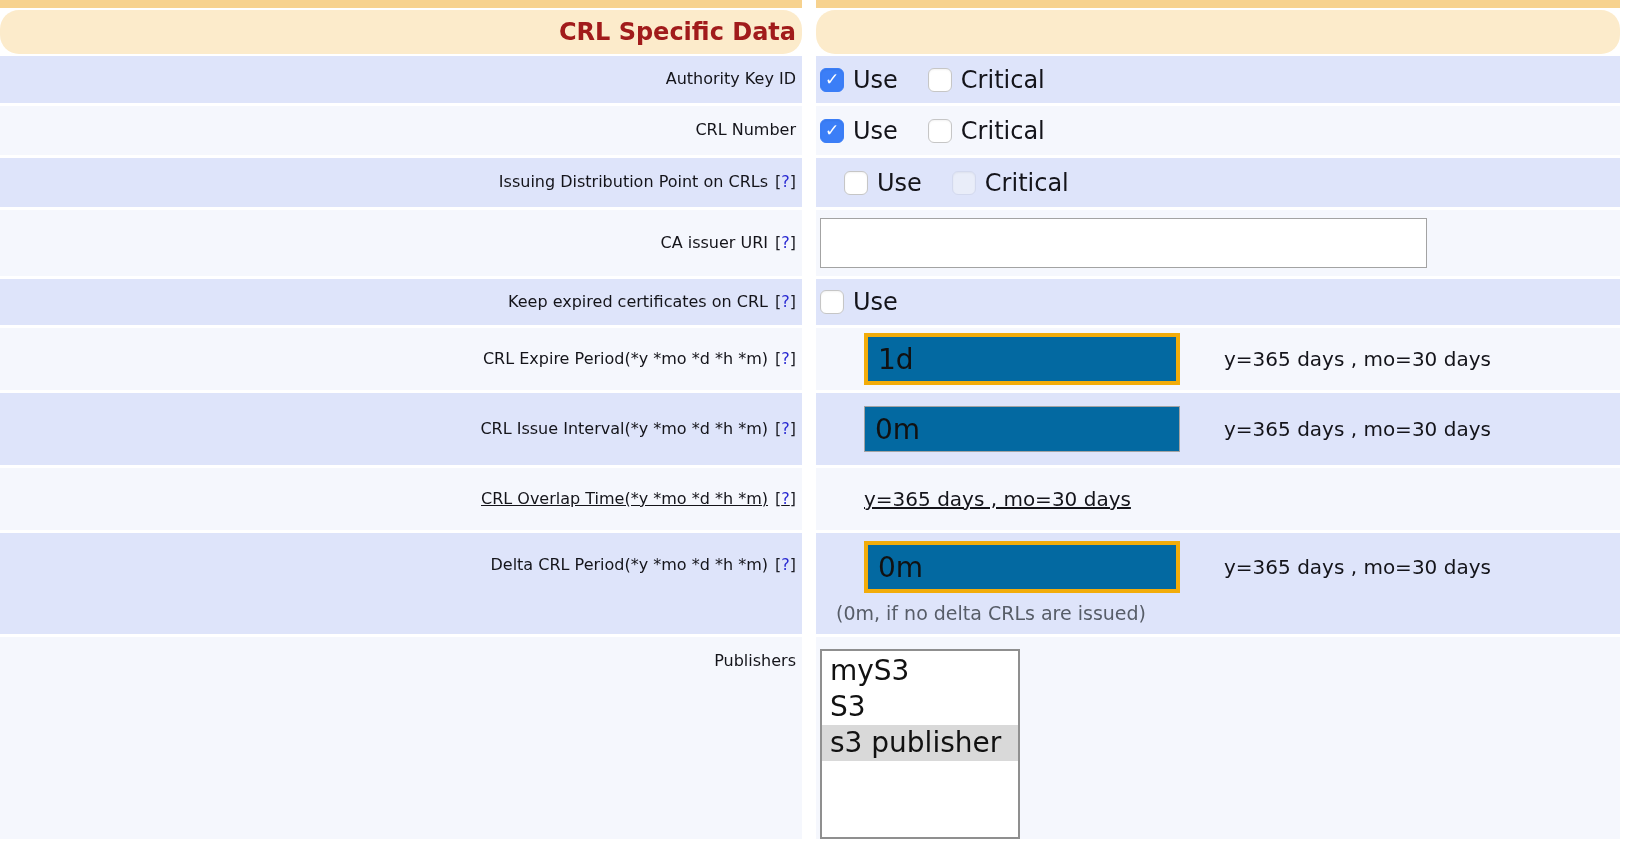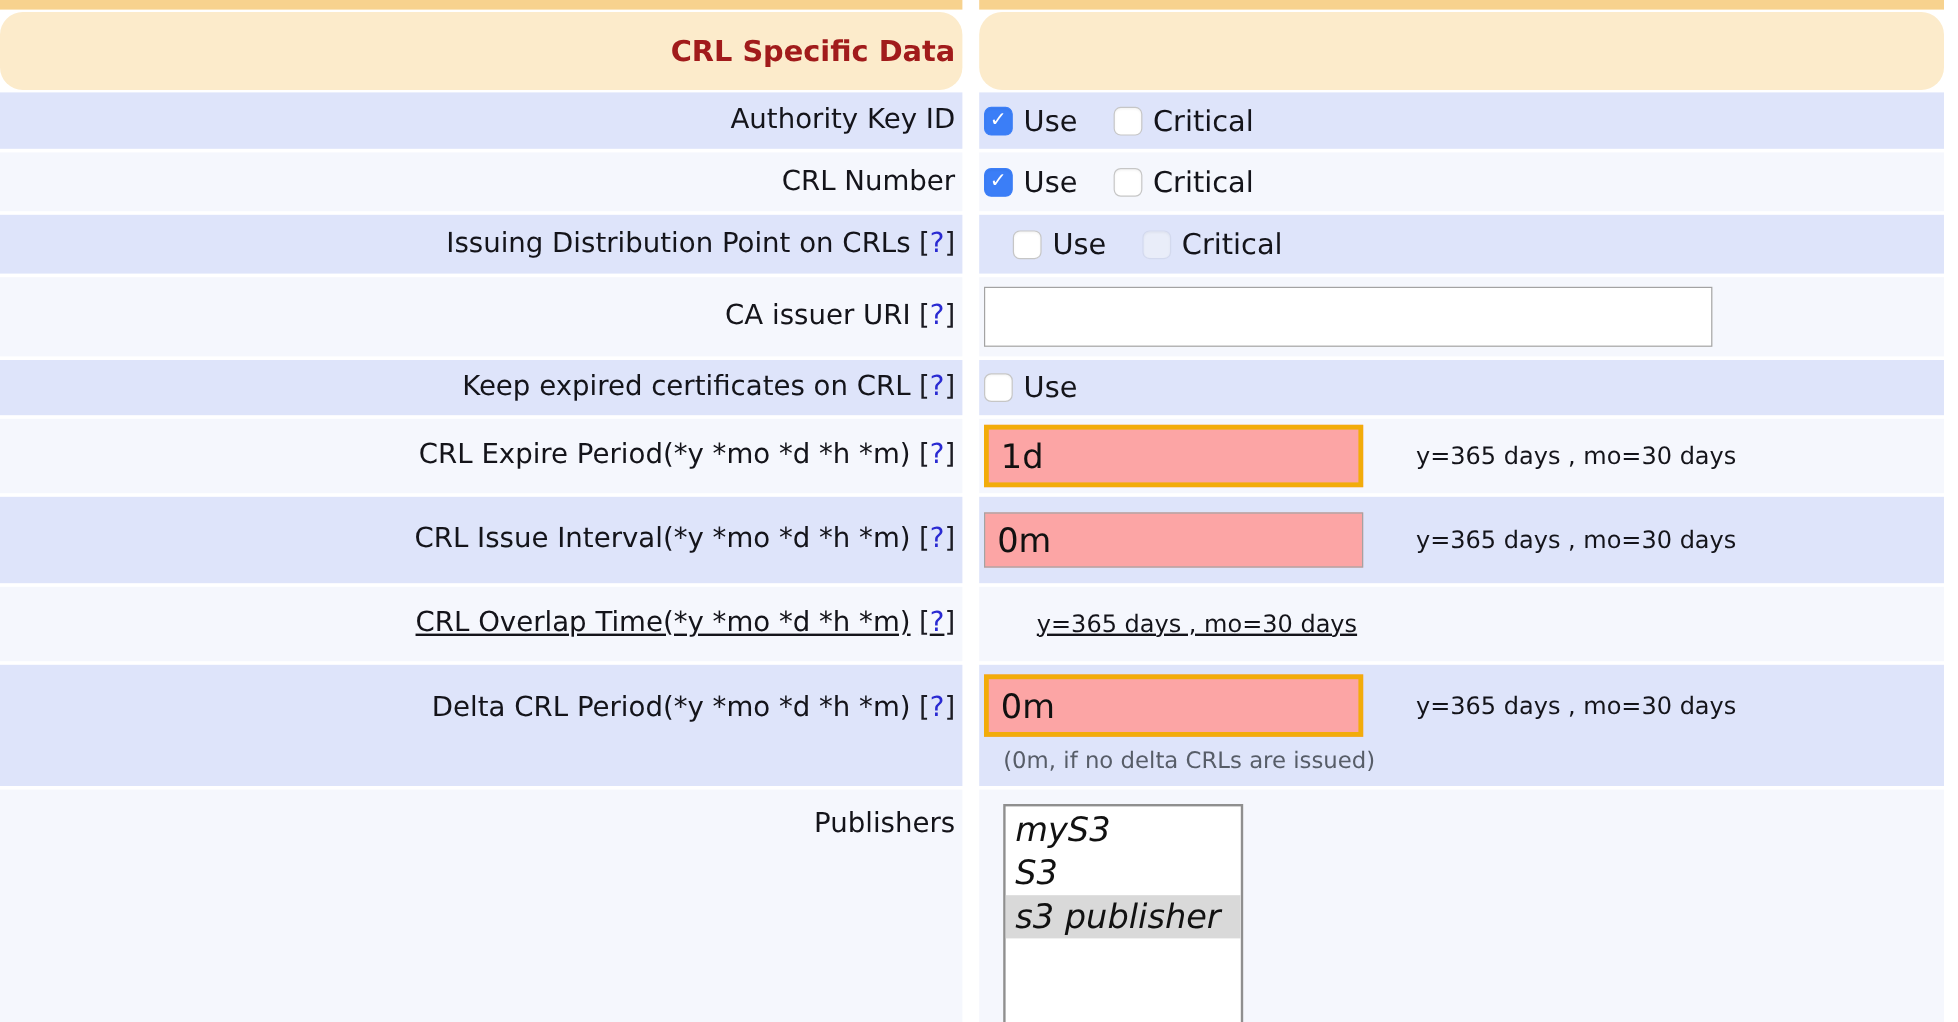--- a/index.html
+++ b/index.html
@@ -18,66 +18,66 @@
   .row{display:flex;margin-bottom:3px;flex:0 0 auto;}
   .cell{display:flex;align-items:center;box-sizing:border-box;}
   .cell.left{width:802px;justify-content:flex-end;padding-right:6px;}
   .cell.right{flex:1;margin-left:14px;margin-right:12px;padding-left:4px;}
   .tone-blue  .cell{background:var(--row-blue);}
   .tone-light .cell{background:var(--row-light);}
 
   .row-strip{margin-bottom:2px;}
   .row-strip .cell{height:8px;background:var(--strip-bg);}
   .row-header{margin-bottom:2px;}
-  .row-header .cell{height:65px;background:var(--header-bg);border-radius:19px;}
+  .row-header .cell{height:44px;background:var(--header-bg);border-radius:19px;}
   .title{font-weight:bold;font-size:24px;color:var(--header-text);}
 
   .row-authority-key-id .cell{height:47px;}
   .row-crl-number .cell{height:49px;}
   .row-issuing-distribution-point-on-crls .cell{height:49px;padding-left:28px;}
   .row-ca-issuer-uri .cell{height:66px;}
   .row-keep-expired-certificates-on-crl .cell{height:46px;}
   .row-crl-expire-period .cell{height:62px;}
   .row-crl-issue-interval .cell{height:72px;}
   .row-crl-overlap-time .cell{height:62px;text-decoration:underline;}
   .row-delta-crl-period .cell{height:101px;align-items:flex-start;}
   .row-delta-crl-period .cell.left{padding-top:22px;}
   .row-delta-crl-period .cell.right{padding-top:8px;}
   .row-publishers{flex:1 1 auto;margin-bottom:0;}
   .row-publishers .cell{align-items:flex-start;}
   .row-publishers .cell.left{padding-top:14px;}
 
-  .label{font-size:23px;line-height:1.3;color:var(--label-text);text-align:center;white-space:nowrap;}
+  .label{font-size:16px;line-height:1.3;color:var(--label-text);text-align:center;white-space:nowrap;}
   .label .b{font-weight:normal;}
   .help{margin-left:7px;color:#1c1c24;}
   .help .q{color:var(--help-blue);cursor:pointer;}
 
   .ctl{display:flex;align-items:center;}
   .cb{width:24px;height:24px;border-radius:6px;background:#fff;border:1.5px solid #c6c6c6;
       box-shadow:inset 0 1px 2px rgba(0,0,0,.05);display:flex;align-items:center;justify-content:center;
       box-sizing:border-box;cursor:pointer;flex:0 0 auto;}
   .cb.checked{background:var(--cb-blue);border-color:var(--cb-blue);}
   .cb .check{color:#fff;font-size:17px;font-weight:bold;line-height:1;}
   .cb.disabled{background:#e9edf9;border-color:#d3d9ee;}
   .cb-label{font-size:24px;margin-left:9px;color:var(--label-text);}
   .pair-gap{display:inline-block;width:30px;}
 
   input{font-family:"DejaVu Sans","Liberation Sans",sans-serif;border-radius:0;outline:none;}
   input.uri{width:607px;height:50px;border:1px solid var(--input-border);background:#fff;
             font-size:28px;padding:0 10px;box-sizing:border-box;}
-  input.time{width:316px;height:46px;border:1px solid var(--input-border);background:#fca5a5;
-             font-size:28px;padding:0 10px;box-sizing:border-box;color:#111;}
+  input.time{width:316px;height:46px;border:1px solid var(--input-border);background:#0369a1;
+             font-size:28px;padding:0 10px;box-sizing:border-box;color:#111;margin-left:44px;}
   input.time.hl{border:4px solid var(--hl);height:52px;}
   .col{display:flex;flex-direction:column;}
   .irow{display:flex;align-items:center;}
   .hint{font-size:20px;color:var(--label-text);margin-left:44px;white-space:pre;}
   .note{font-size:19px;color:var(--note-text);margin-top:9px;margin-left:16px;}
 
   .listbox{width:200px;height:190px;border:2px solid var(--select-border);background:#fff;
-           margin-left:16px;margin-top:12px;padding:2px 0;box-sizing:border-box;overflow:hidden;cursor:default;font-style:italic;}
+           margin-left:0;margin-top:12px;padding:2px 0;box-sizing:border-box;overflow:hidden;cursor:default;}
   .option{font-size:28px;line-height:36px;padding:0 8px;color:#111;white-space:nowrap;}
   .option.selected{background:var(--opt-sel);}
 </style>
 </head>
 <body>
 
 <div class="page">
   <div class="row row-strip">
     <div class="cell left"></div>
     <div class="cell right"></div>

